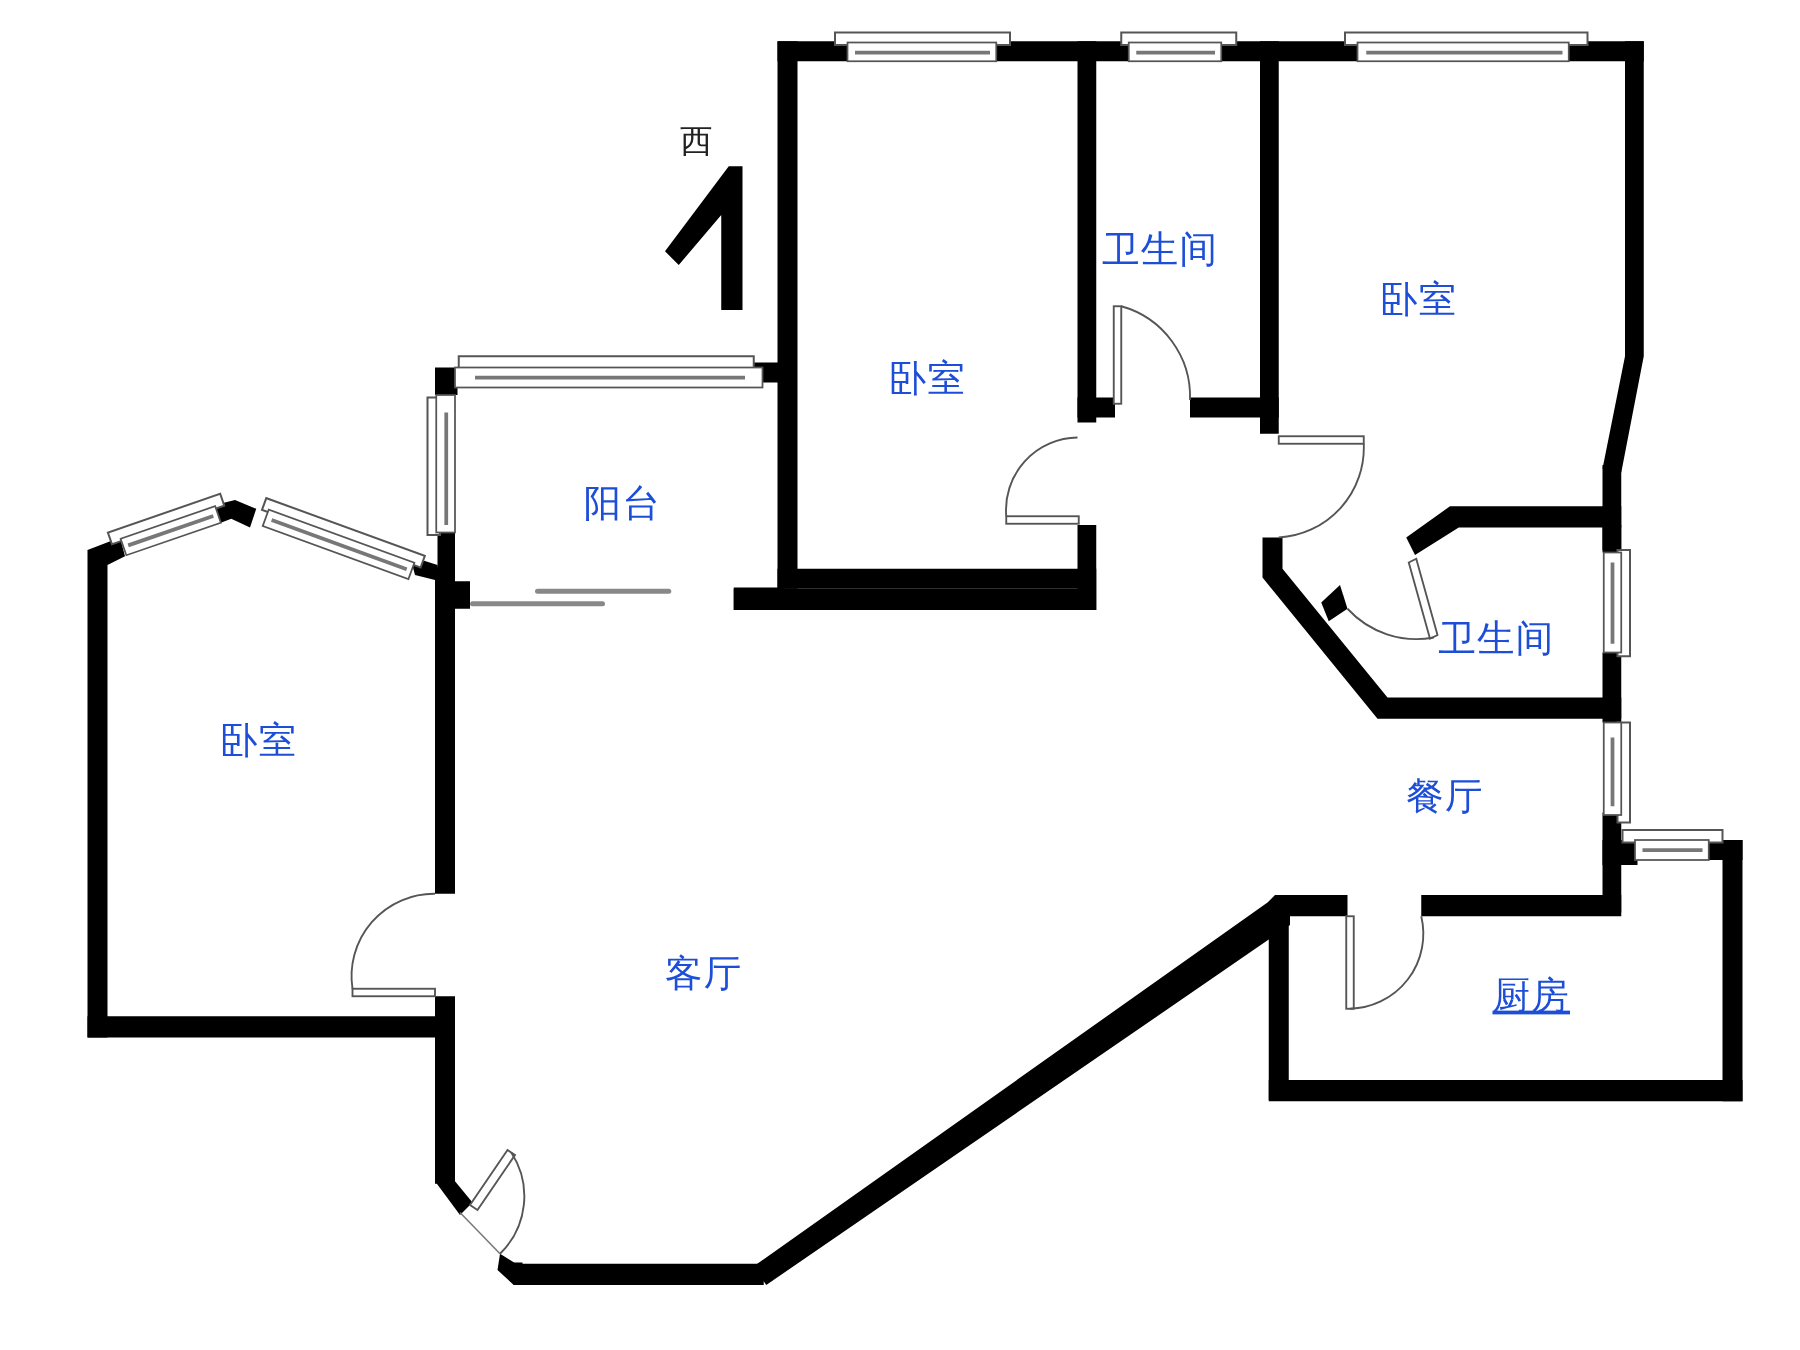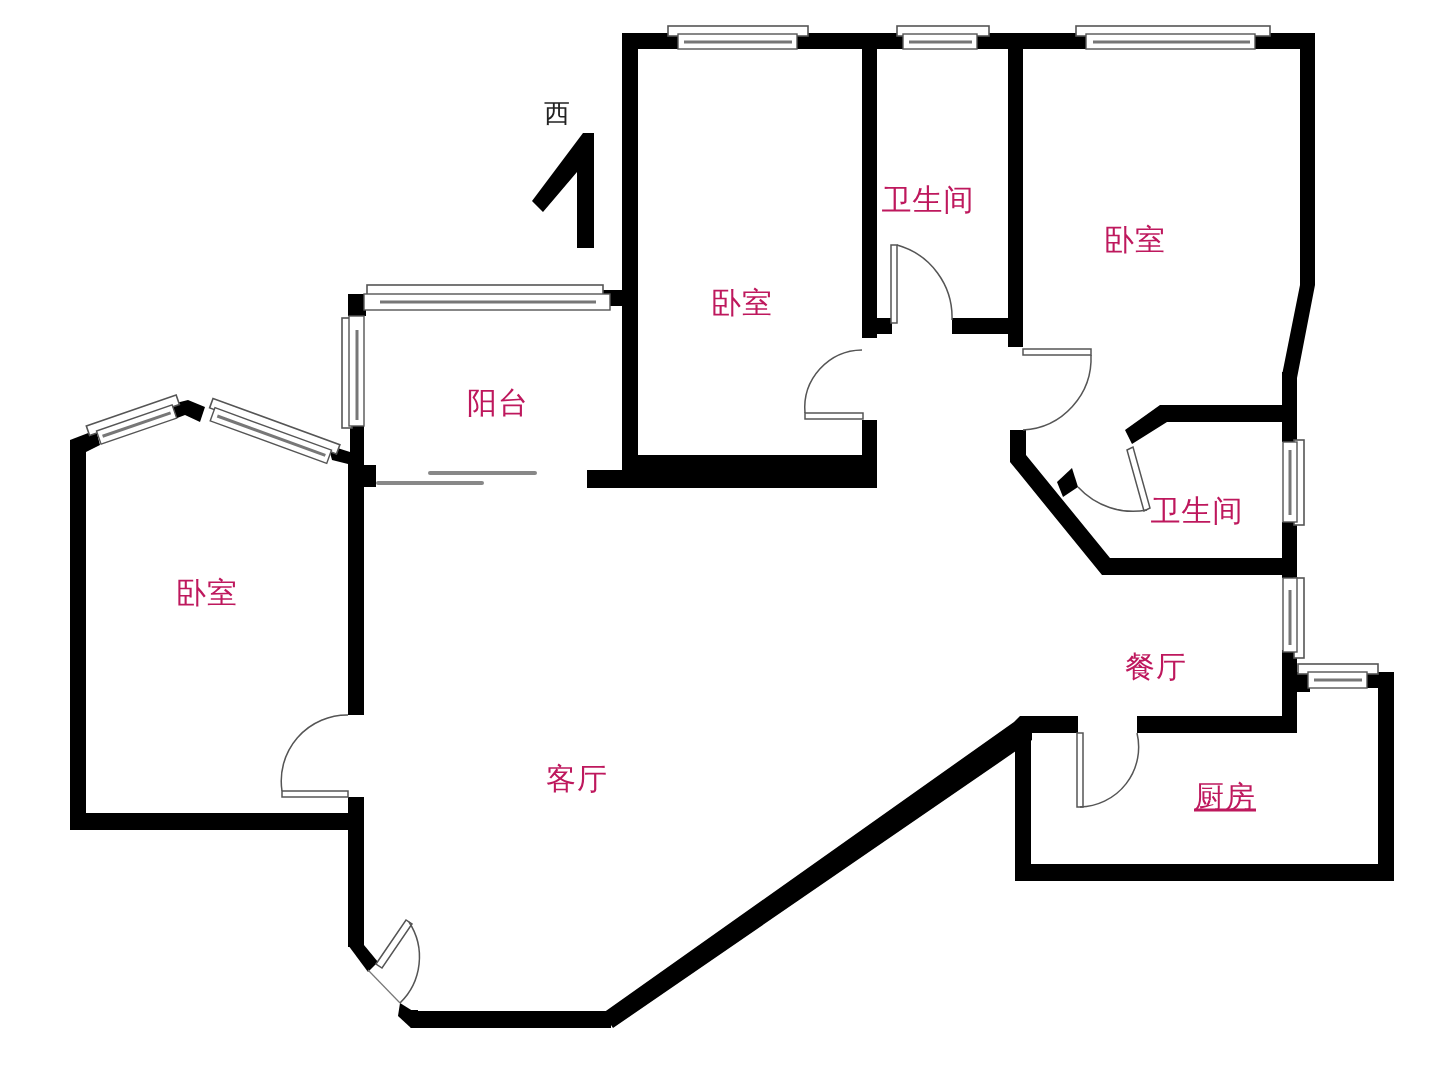--- a/index.html
+++ b/index.html
@@ -5,21 +5,21 @@
     html, body { margin: 0; padding: 0; background: #ffffff; }
     body { width: 1440px; height: 1080px; position: relative; overflow: hidden; font-family: "DejaVu Sans", sans-serif; }
     #plan { position: absolute; left: 0; top: 0; width: 1440px; height: 1080px; }
     .wallfill { fill: #000; }
     .win-outer { fill: #fff; stroke: #555; stroke-width: 1.6; }
     .win-inner { fill: #fff; stroke: #555; stroke-width: 1.4; }
     .win-pane { stroke: #777; stroke-width: 3; }
     .door-leaf { fill: #fff; stroke: #555; stroke-width: 1.5; }
     .door-arc { fill: none; stroke: #555; stroke-width: 1.5; }
     .slide { stroke: #888; stroke-width: 4; stroke-linecap: round; }
-    .room-label { position: absolute; font-family: "DejaVu Sans", sans-serif; font-size: 30px; color: #be185d; white-space: nowrap; transform: translate(-50%, -50%); letter-spacing: 1px; }
+    .room-label { position: absolute; font-family: "DejaVu Sans", sans-serif; font-size: 30px; color: #1d4ed8; white-space: nowrap; transform: translate(-50%, -50%); letter-spacing: 1px; }
     .compass-label { position: absolute; font-family: "DejaVu Serif", serif; font-size: 26px; color: #222; transform: translate(-50%, -50%); }
   </style>
 </head>
 <body>
 
 <svg id="plan" viewBox="0 0 1440 1080" xmlns="http://www.w3.org/2000/svg">
 
   <g>
     <polygon class="wallfill" points="583,133 594,133 594,248 577,248 577,172 543,212 532,201"></polygon>
   </g>
@@ -200,15 +200,15 @@
 </svg>
 
 <div class="compass-label" style="left:557px; top:113px;">西</div>
 
 <div class="room-label" style="left:742px; top:303px;">卧室</div>
 <div class="room-label" style="left:928px; top:200px;">卫生间</div>
 <div class="room-label" style="left:1135px; top:240px;">卧室</div>
 <div class="room-label" style="left:498px; top:403px;">阳台</div>
 <div class="room-label" style="left:1197px; top:511px;">卫生间</div>
 <div class="room-label" style="left:207px; top:593px;">卧室</div>
-<div class="room-label" style="left:1156px; top:667px;">餐厅</div>
-<div class="room-label" style="left:577px; top:779px;">客厅</div>
+<div class="room-label" style="left:1156px; top:638px;">餐厅</div>
+<div class="room-label" style="left:563px; top:779px;">客厅</div>
 <div class="room-label" style="left:1225px; top:797px;text-decoration:underline;">厨房</div>
 
 </body></html>

